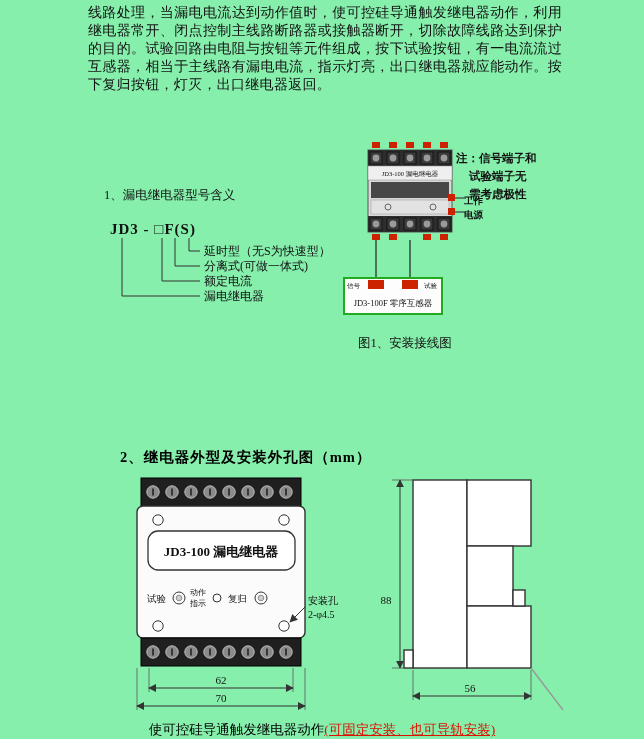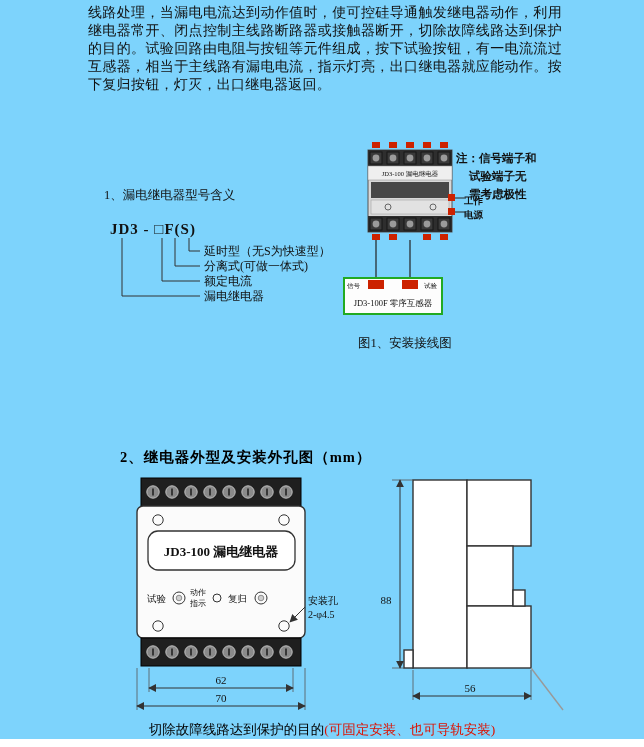--- a/index.html
+++ b/index.html
@@ -1,25 +1,25 @@
 <!DOCTYPE html>
 <html><head>
 <meta charset="utf-8">
 <style>
   * { margin:0; padding:0; box-sizing:border-box; }
   html,body { background:#ffffff; }
-  .page { position:relative; width:644px; height:739px; background:#7dd3fc;
+  .page { position:relative; width:644px; height:739px; background:#86efac;
           font-family:"Liberation Serif","DejaVu Serif",serif; color:#000; overflow:hidden; }
   .abs { position:absolute; }
   .intro { left:88px; top:4px; width:474px; font-size:14px; line-height:18px;
            text-align:justify; letter-spacing:0.3px; color:#111; }
   .h1 { left:88px; top:91px; font-size:14.5px; font-weight:bold; letter-spacing:1px; }
   .h2 { left:120px; top:448px; font-size:14.5px; font-weight:bold; letter-spacing:1px; }
   .footer-caption { left:0; top:721px; width:644px; text-align:center; font-size:13.5px; }
-  .footer-caption .red { color:#dd1100; }
+  .footer-caption .red { color:#dd1100;text-decoration:underline; }
   svg.abs { overflow:visible; }
   svg text { font-family:"Liberation Serif","DejaVu Serif",serif; fill:#111; }
   .b { font-weight:bold; }
   .dimline { stroke:#333; stroke-width:1; fill:none; }
   .ext { stroke:#555; stroke-width:0.8; }
   .outline { stroke:#333; stroke-width:1.4; fill:#ffffff; }
 </style>
 </head>
 <body>
 
@@ -220,16 +220,16 @@
       <line class="ext" x1="57" y1="200" x2="57" y2="230"></line>
       <line class="ext" x1="175" y1="200" x2="175" y2="230"></line>
       <line class="dimline" x1="57" y1="226" x2="175" y2="226" marker-start="url(#sva)" marker-end="url(#sva)"></line>
       <text x="114" y="222" font-size="11" text-anchor="middle">56</text>
     </g>
 
     <line x1="175" y1="198" x2="207" y2="240" stroke="#999" stroke-width="1.4"></line>
   </svg>
 
   <div class="abs footer-caption">
-    <span>切除故障线路达到保护的目的</span><span class="red">(可固定安装、也可导轨安装)</span>
+    <span>使可控硅导通触发继电器动作</span><span class="red">(可固定安装、也可导轨安装)</span>
   </div>
 
 </div>
 
 </body></html>

